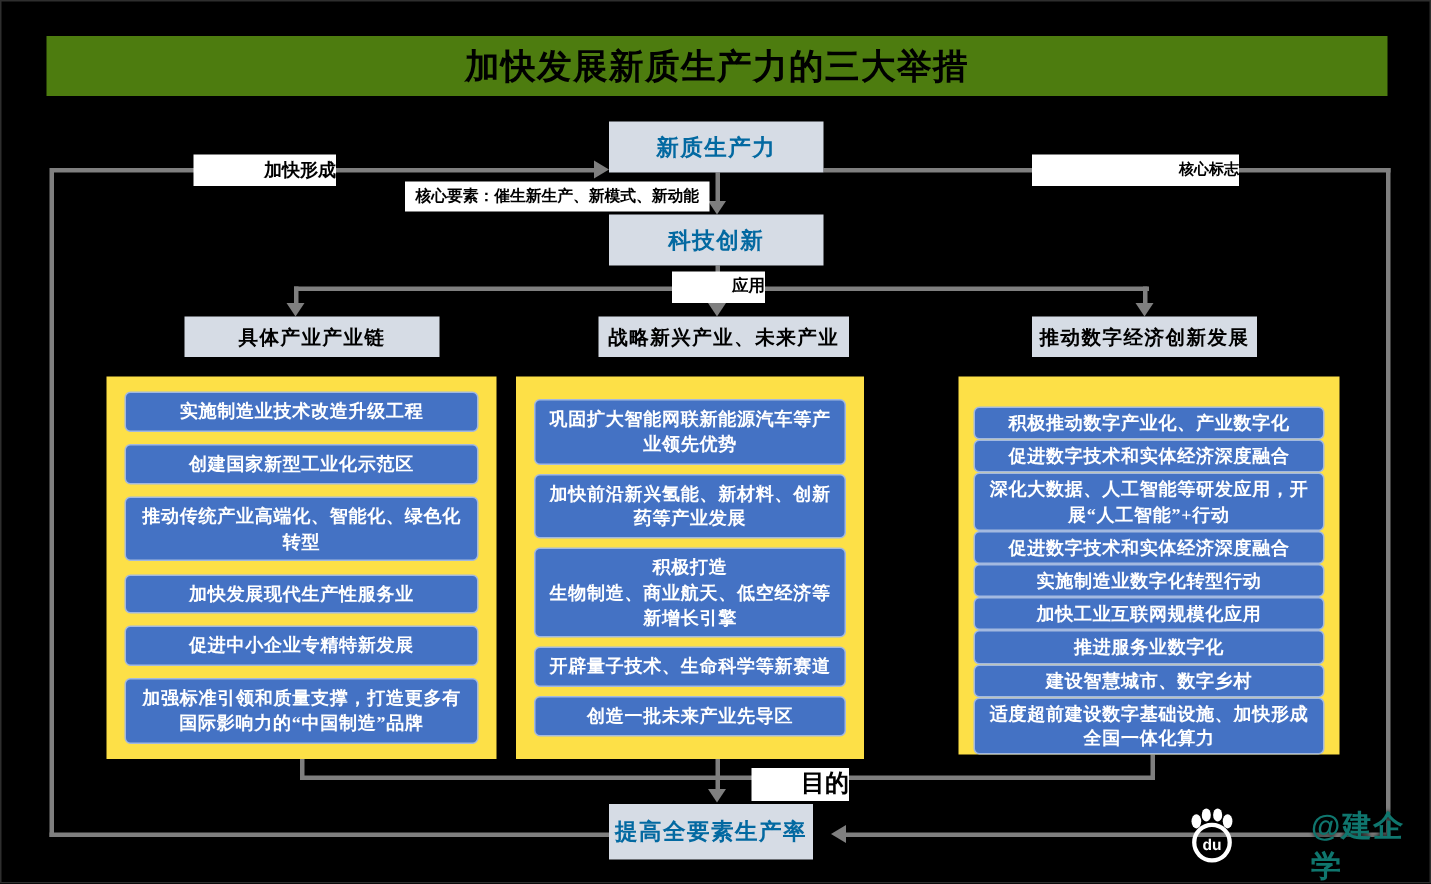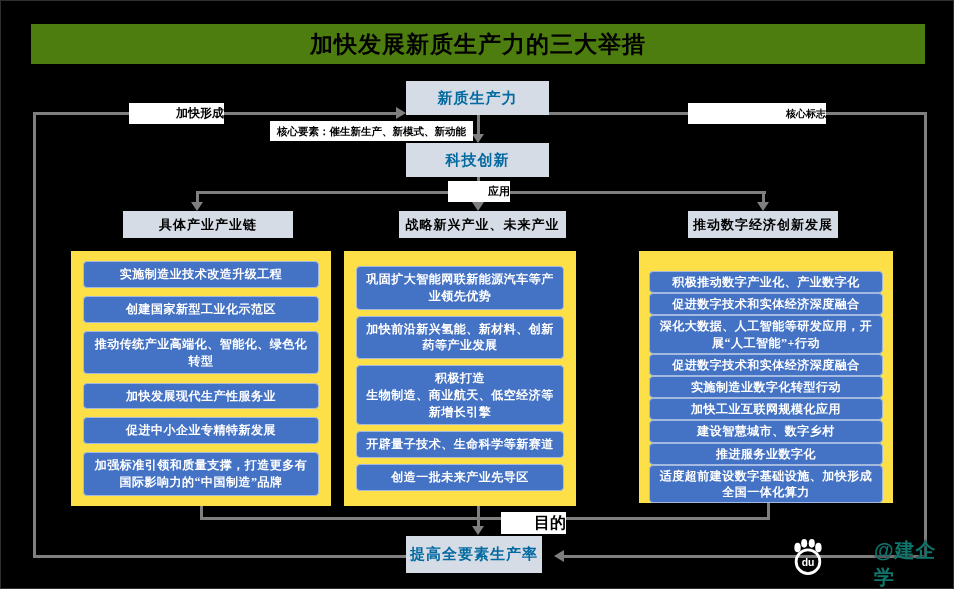--- a/index.html
+++ b/index.html
@@ -103,22 +103,22 @@
     <div class="item">创造一批未来产业先导区</div>
   </div>
 
   <div class="panel panel-right" style="left:638px;top:250px;width:254px;height:252px;padding:20px 10px;">
     <div class="item">积极推动数字产业化、产业数字化</div>
     <div class="item">促进数字技术和实体经济深度融合</div>
     <div class="item">深化大数据、人工智能等研发应用，开展“人工智能”+行动</div>
     <div class="item">促进数字技术和实体经济深度融合</div>
     <div class="item">实施制造业数字化转型行动</div>
     <div class="item">加快工业互联网规模化应用</div>
+    <div class="item">推进服务业数字化</div>
     <div class="item">建设智慧城市、数字乡村</div>
-    <div class="item">推进服务业数字化</div>
     <div class="item">适度超前建设数字基础设施、加快形成全国一体化算力</div>
   </div>
 
   <div class="watermark">
     <svg width="38" height="40" viewBox="0 0 38 40">
       <ellipse cx="8" cy="10" rx="3.4" ry="5" fill="#FFFFFF"></ellipse>
       <ellipse cx="30" cy="10" rx="3.4" ry="5" fill="#FFFFFF"></ellipse>
       <ellipse cx="15" cy="5.5" rx="3.2" ry="4.6" fill="#FFFFFF"></ellipse>
       <ellipse cx="23" cy="5.5" rx="3.2" ry="4.6" fill="#FFFFFF"></ellipse>
       <circle cx="19" cy="25" r="12.5" fill="none" stroke="#FFFFFF" stroke-width="3"></circle>

